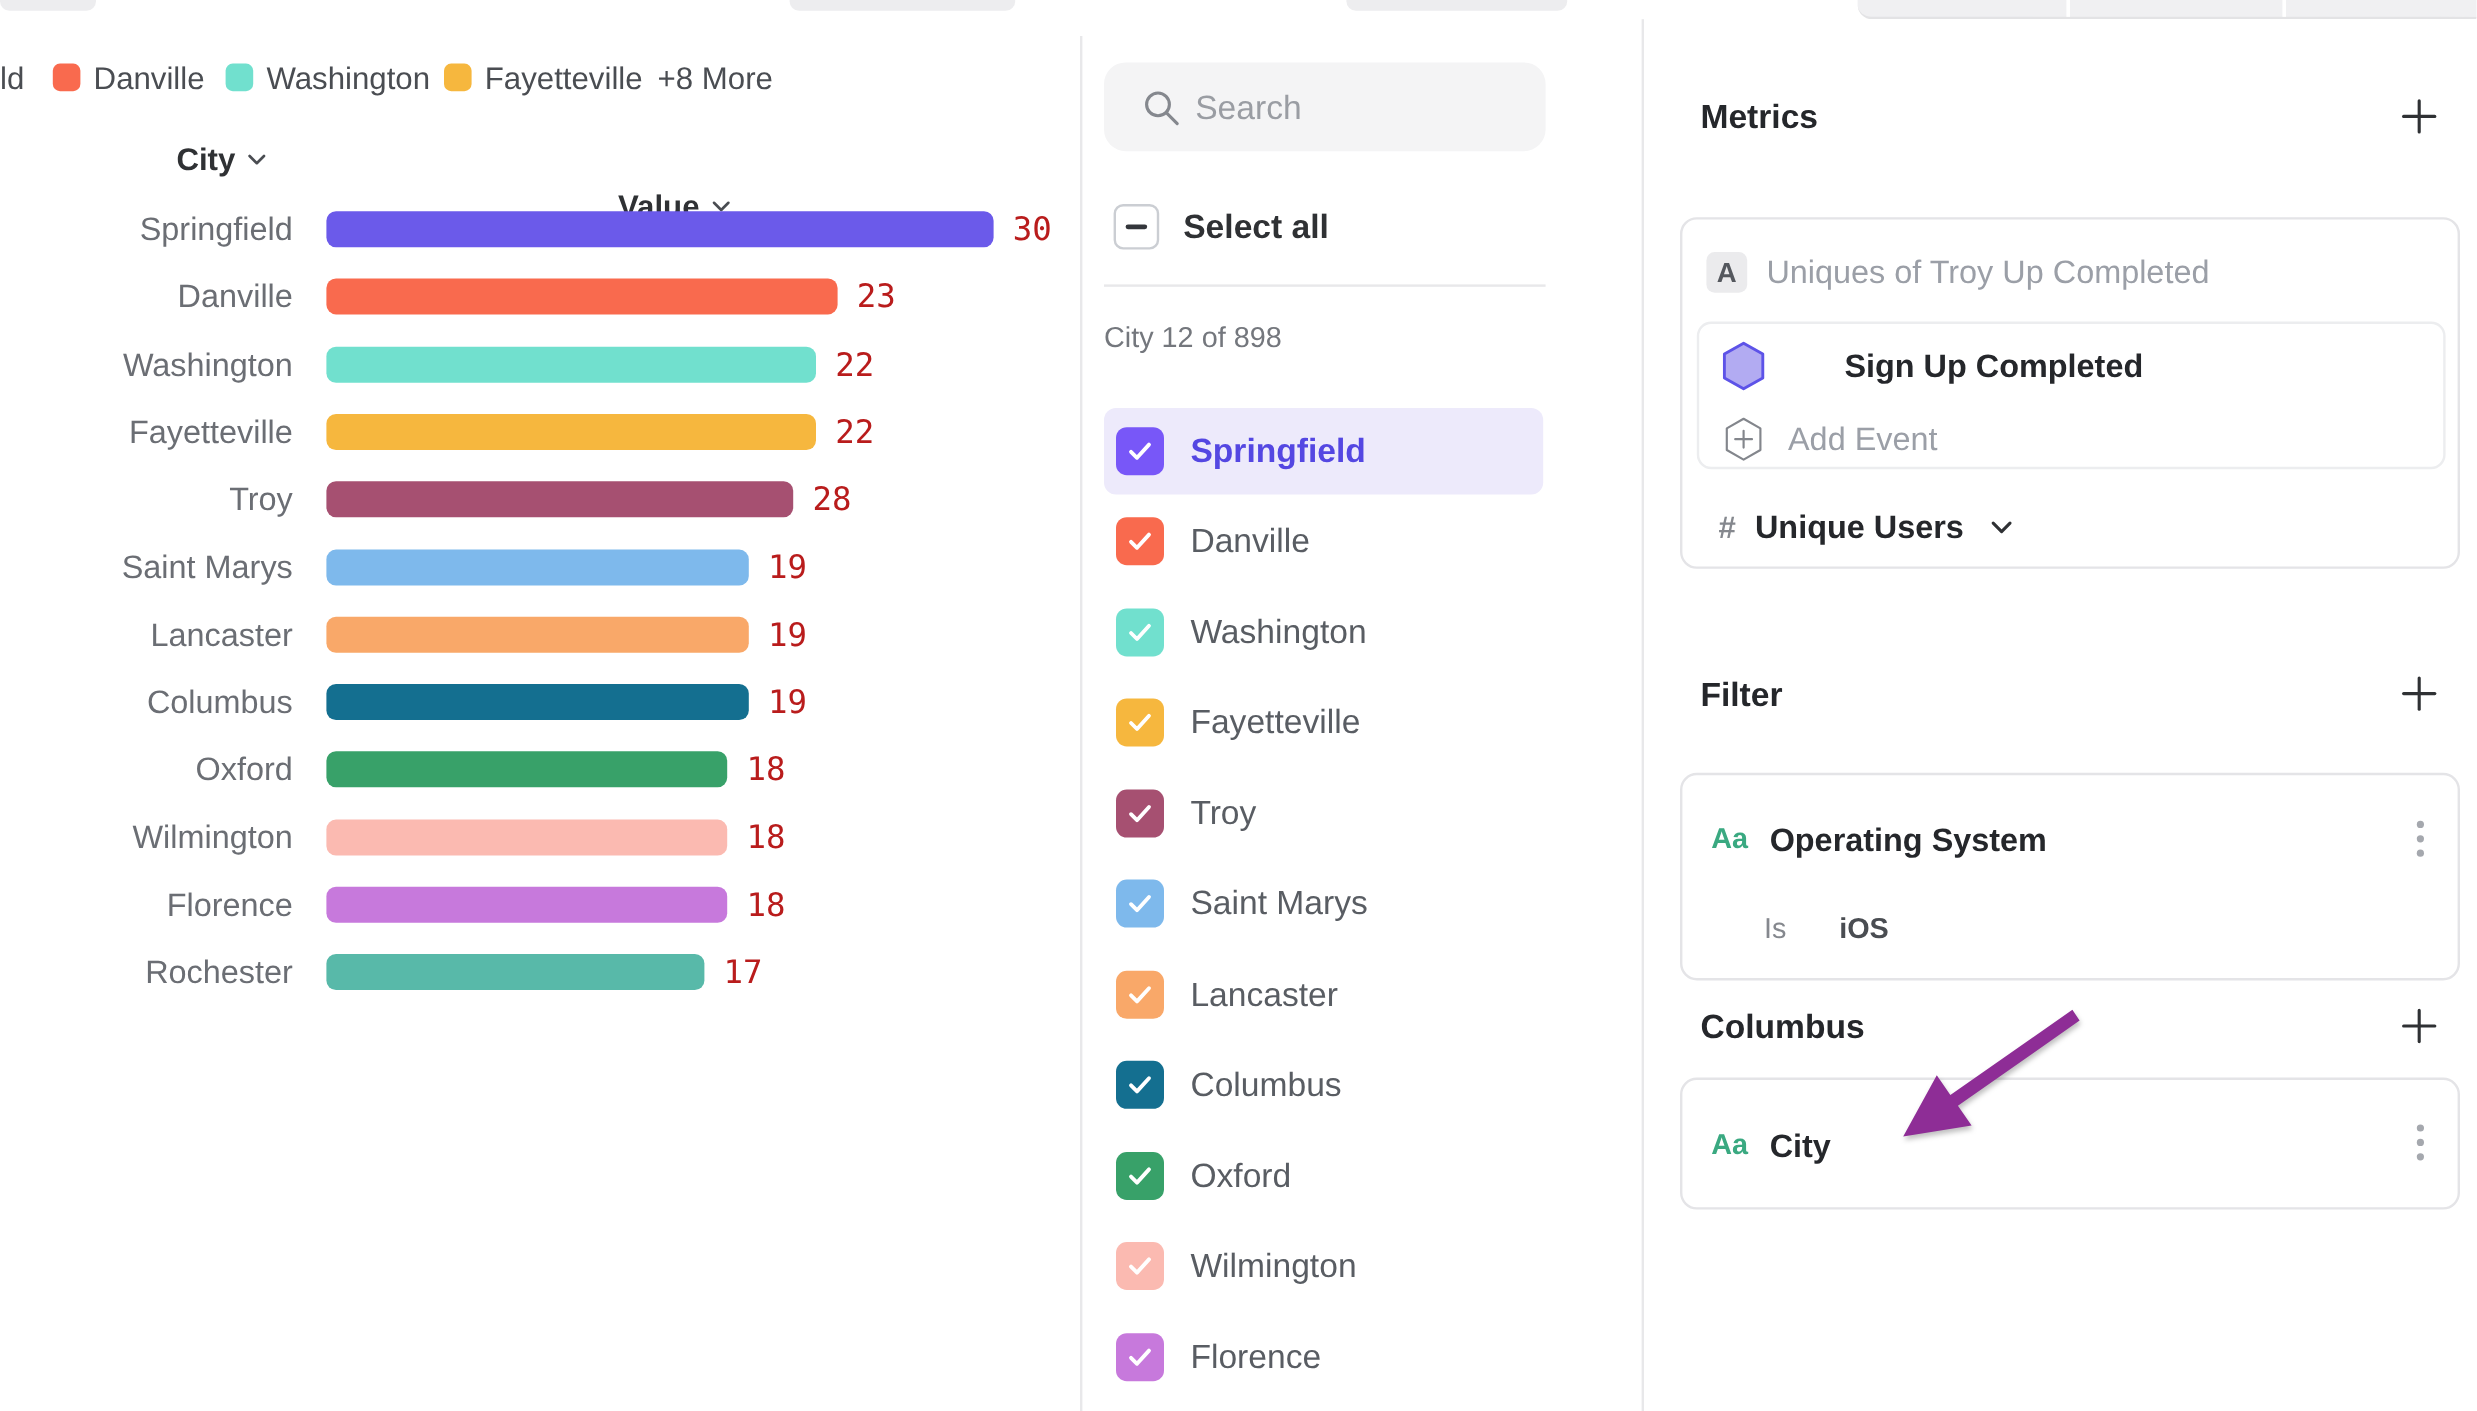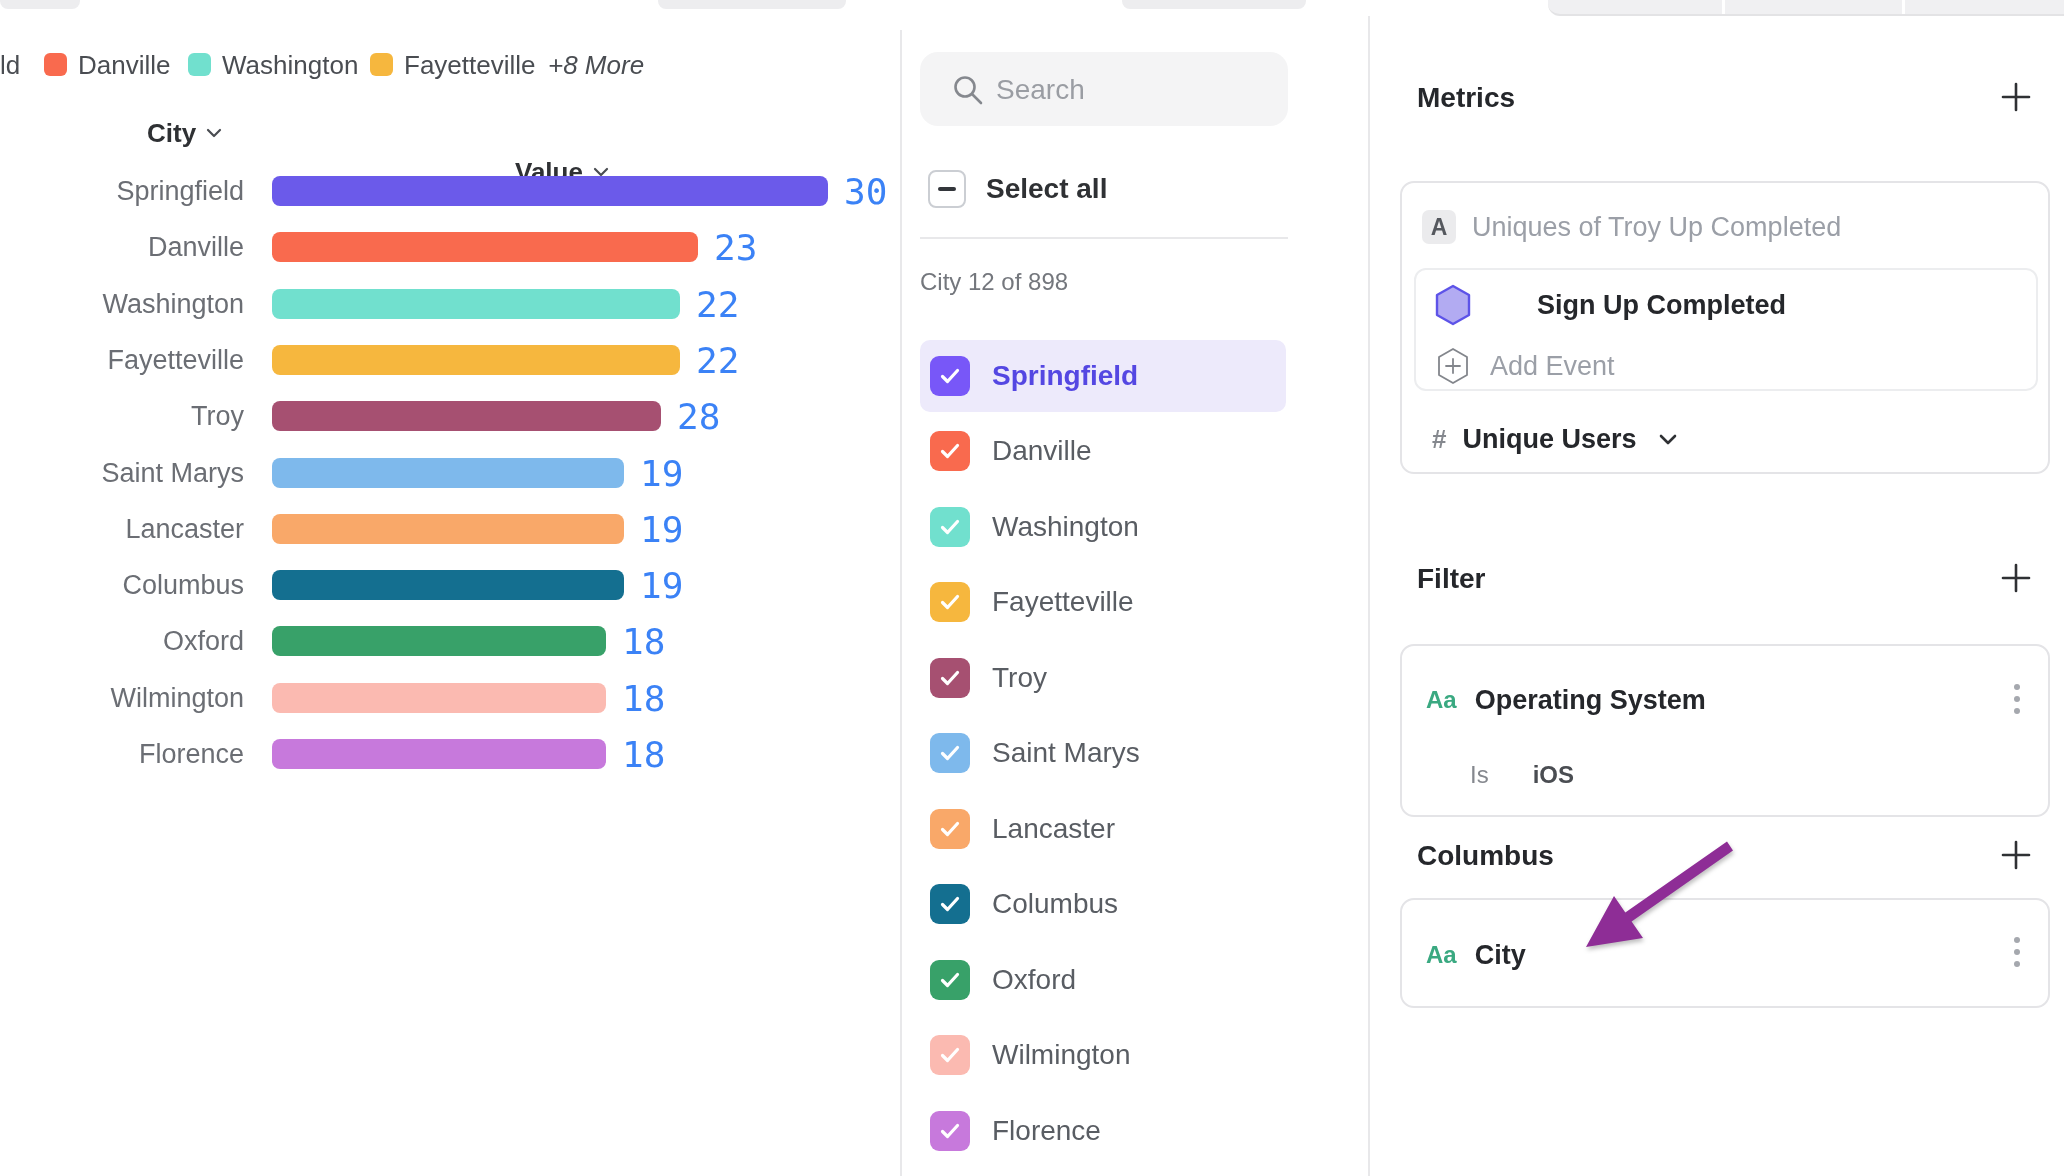--- a/index.html
+++ b/index.html
@@ -14,21 +14,21 @@
   .tabbar{position:absolute;top:0;height:14px;background:#f0f0f2;border-bottom:2px solid #e3e3e5;border-bottom-left-radius:12px;}
   .tabbar .tab-divider{position:absolute;top:0;bottom:0;width:3px;background:#fff;}
 
   
   .legend-label{position:absolute;top:52px;height:26px;line-height:26px;font-size:26px;color:#4a4d52;}
   .legend-swatch{position:absolute;top:53px;width:23px;height:23px;border-radius:6px;}
   .col-header{position:absolute;height:30px;line-height:30px;font-size:26px;font-weight:700;color:#2f3134;display:flex;align-items:center;gap:10px;}
   .chart-row{position:absolute;left:0;height:30px;width:900px;}
   .bar-label{position:absolute;left:0;top:0;width:244px;height:30px;line-height:30px;text-align:right;font-size:27px;color:#6b6e74;}
   .bar{position:absolute;left:272px;top:0;height:30px;border-radius:8px;}
-  .bar-value{position:absolute;top:1px;height:30px;line-height:30px;font-size:36px;color:#3b82f6;font-family:"DejaVu Sans Mono",monospace;}
+  .bar-value{position:absolute;top:1px;height:30px;line-height:30px;font-size:27px;color:#b91c1c;font-family:"DejaVu Sans Mono",monospace;}
 
   
   .vdivider{position:absolute;width:2px;background:#e8e8ea;}
   .searchbox{position:absolute;left:920px;top:52px;width:368px;height:74px;background:#f4f4f5;border-radius:18px;}
   .searchbox input{
     position:absolute;left:74px;top:0;width:280px;height:74px;border:none;background:transparent;outline:none;
     font-family:"Liberation Sans",sans-serif;font-size:28px;color:#4a4d52;
   }
   .searchbox input::placeholder{color:#9a9da3;}
   .select-all-cb{position:absolute;left:928px;top:170px;width:34px;height:34px;background:#fff;border:2px solid #cbced3;border-radius:8px;}
@@ -76,21 +76,21 @@
 
   <div class="abs" style="left:0;top:0;width:900px;height:1176px;">
 
     <span class="legend-label" style="left:0;">ld</span>
     <span class="legend-swatch" style="left:44px;background:#F96A4E;"></span>
     <span class="legend-label" style="left:78px;">Danville</span>
     <span class="legend-swatch" style="left:188px;background:#71E0CE;"></span>
     <span class="legend-label" style="left:222px;">Washington</span>
     <span class="legend-swatch" style="left:370px;background:#F6B73E;"></span>
     <span class="legend-label" style="left:404px;">Fayetteville</span>
-    <span class="legend-label" style="left:548px;font-style:italic;">+8 More</span>
+    <span class="legend-label" style="left:548px;">+8 More</span>
 
     <div class="col-header" style="left:147px;top:118px;">
       <span>City</span>
       <svg width="16" height="10" viewBox="0 0 16 10">
           <polyline points="2,2 8,8 14,2" fill="none" stroke="#4a4d52" stroke-width="2.2" stroke-linecap="round" stroke-linejoin="round"></polyline>
         </svg>
     </div>
     <div class="col-header" style="left:515px;top:118px;margin-top:39px;">
       <span>Value</span>
       <svg width="16" height="10" viewBox="0 0 16 10">
@@ -146,20 +146,25 @@
         </div>
         <div class="chart-row" style="top: 682.7px;">
           <div class="bar-label">Wilmington</div>
           <div class="bar" style="width: 334px; background: rgb(251, 186, 177);"></div>
           <div class="bar-value" style="left: 622px;">18</div>
         </div>
         <div class="chart-row" style="top: 739px;">
           <div class="bar-label">Florence</div>
           <div class="bar" style="width: 334px; background: rgb(199, 121, 220);"></div>
           <div class="bar-value" style="left: 622px;">18</div>
+        </div>
+        <div class="chart-row" style="top: 795.3px;">
+          <div class="bar-label">Rochester</div>
+          <div class="bar" style="width: 315px; background: rgb(88, 185, 169);"></div>
+          <div class="bar-value" style="left: 603px;">17</div>
         </div>
       </div>
   </div>
 
   <div class="vdivider" style="left:900px;top:30px;height:1146px;"></div>
 
   <div>
     <div class="searchbox">
       <svg class="abs" style="left:32px;top:22px;" width="32" height="32" viewBox="0 0 32 32">
         <circle cx="13" cy="13" r="9.5" fill="none" stroke="#85888e" stroke-width="2.6"></circle>

